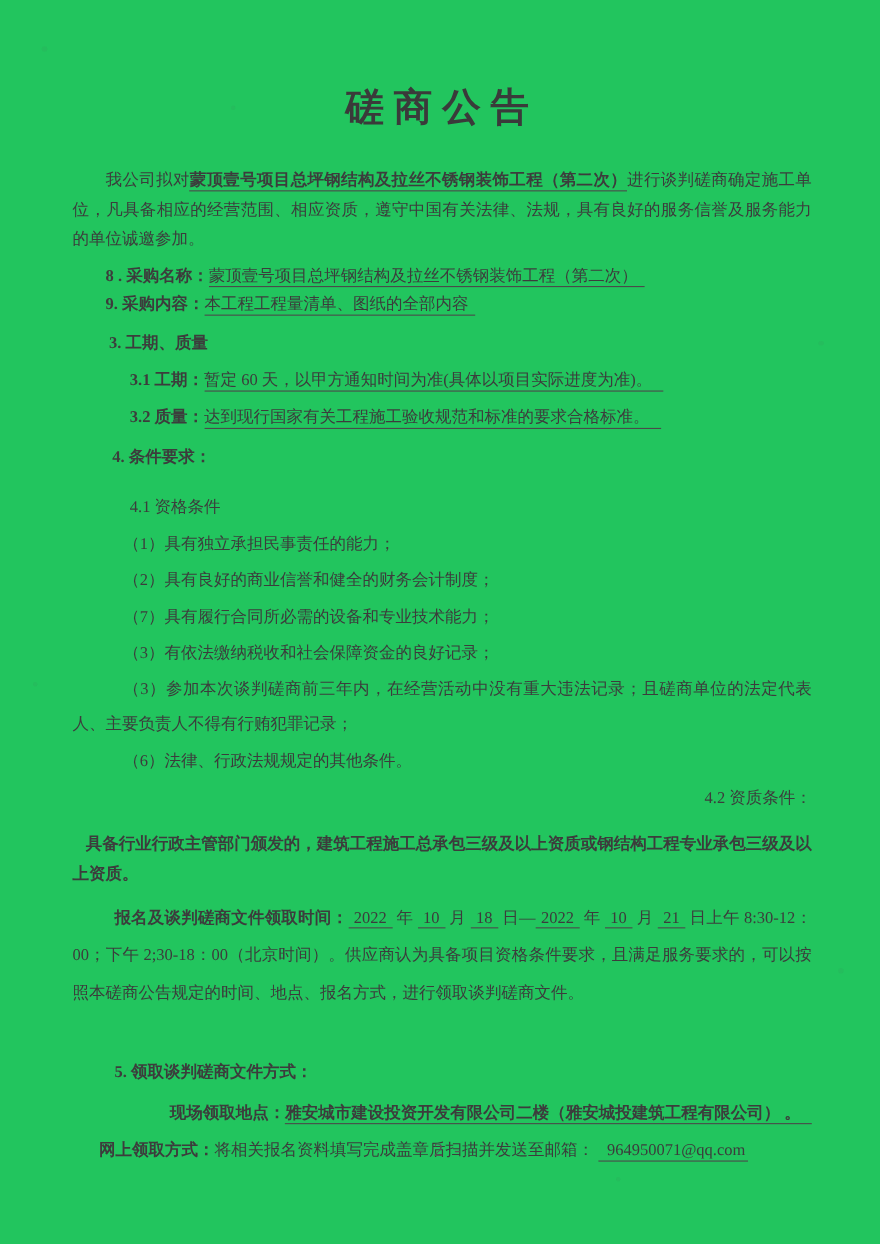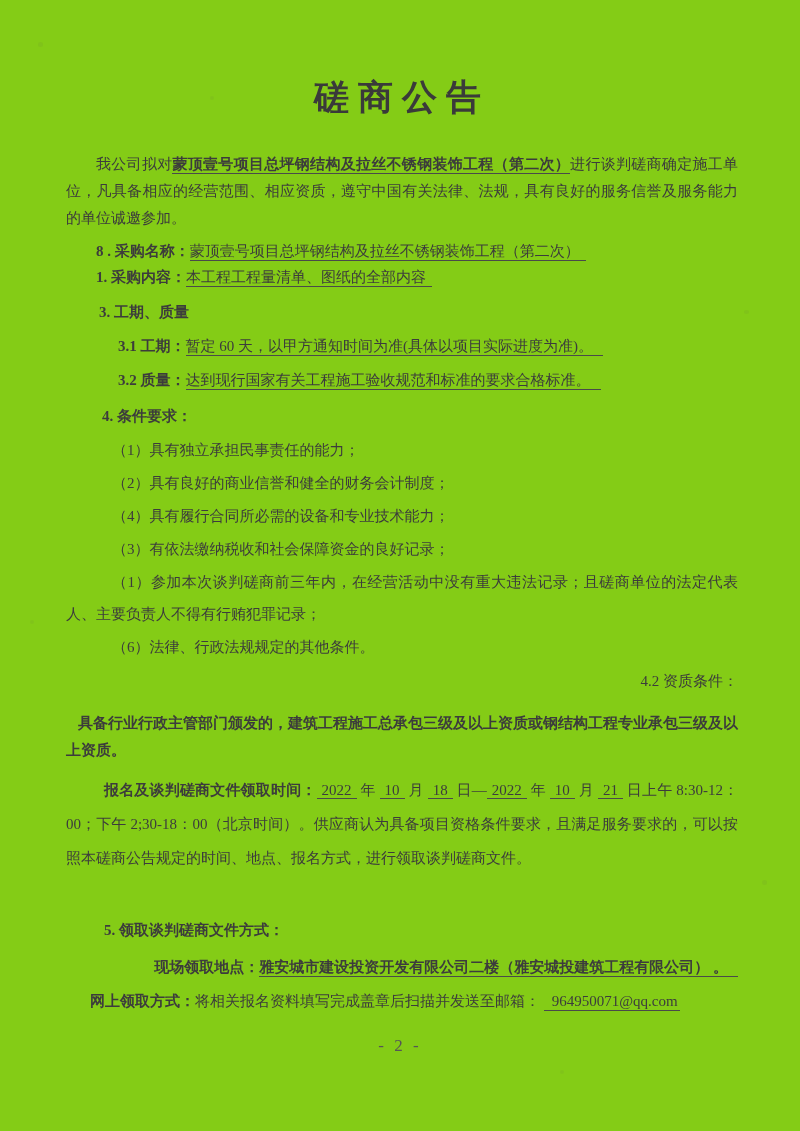--- a/index.html
+++ b/index.html
@@ -1,20 +1,20 @@
 <!DOCTYPE html>
 <html lang="zh"><head>
 <meta charset="utf-8">
 <style>
   html,body{margin:0;padding:0;background:#e8e8e8;}
   .page{
     position:relative;
     width:800px;height:1131px;
     margin:0 auto;
-    background:#84cc16;
+    background:#22c55e;
     font-family:"Liberation Serif","DejaVu Serif",serif;
     color:#3c3c3c;
     overflow:hidden;
   }
   .content{
     position:absolute;
     left:66px; right:62px; top:0;
   }
   .doc-title{
     padding-top:74px;
@@ -90,36 +90,37 @@
   <div class="speck" style="left:560px;top:1070px;width:4px;height:4px;"></div>
 
   <div class="content">
 
     <div class="doc-title">磋商公告</div>
 
     <p class="intro fs"><span>我公司拟对</span><span class="b ul">蒙顶壹号项目总坪钢结构及拉丝不锈钢装饰工程（第二次）</span><span>进行谈判磋商确定施工单位，凡具备相应的经营范围、相应资质，遵守中国有关法律、法规，具有良好的服务信誉及服务能力的单位诚邀参加。</span></p>
 
     <p class="row-item fs gap6"><span class="b">8 . 采购名称：</span><span class="ul ext6">蒙顶壹号项目总坪钢结构及拉丝不锈钢装饰工程（第二次）</span></p>
 
-    <p class="row-item fs"><span class="b">1. 采购内容：</span><span class="ul ext6">本工程工程量清单、图纸的全部内容</span></p>
+    <p class="row-item fs"><span class="b">9. 采购内容：</span><span class="ul ext6">本工程工程量清单、图纸的全部内容</span></p>
 
     <p class="h3row fs b">3. 工期、质量</p>
 
     <p class="subrow fs"><span class="b">3.1 工期：</span><span class="ul ext10">暂定 60 天，以甲方通知时间为准(具体以项目实际进度为准)。</span></p>
 
     <p class="subrow fs"><span class="b">3.2 质量：</span><span class="ul ext10">达到现行国家有关工程施工验收规范和标准的要求合格标准。</span></p>
 
     <p class="h4row fs b">4. 条件要求：</p>
 
+    <p class="i41row fs">4.1 资格条件</p>
 
     <p class="qual qual-first fs">（1）具有独立承担民事责任的能力；</p>
     <p class="qual fs">（2）具有良好的商业信誉和健全的财务会计制度；</p>
-    <p class="qual fs">（4）具有履行合同所必需的设备和专业技术能力；</p>
+    <p class="qual fs">（7）具有履行合同所必需的设备和专业技术能力；</p>
     <p class="qual fs">（3）有依法缴纳税收和社会保障资金的良好记录；</p>
-    <p class="qual fs">（1）参加本次谈判磋商前三年内，在经营活动中没有重大违法记录；且磋商单位的法定代表人、主要负责人不得有行贿犯罪记录；</p>
+    <p class="qual fs">（3）参加本次谈判磋商前三年内，在经营活动中没有重大违法记录；且磋商单位的法定代表人、主要负责人不得有行贿犯罪记录；</p>
     <p class="qual fs">（6）法律、行政法规规定的其他条件。</p>
 
     <p class="i42row fs">4.2 资质条件：</p>
 
     <p class="license fs">具备行业行政主管部门颁发的，建筑工程施工总承包三级及以上资质或钢结构工程专业承包三级及以上资质。</p>
 
     <p class="signup fs"><span class="b">报名及谈判磋商文件领取时间：</span><span class="dseg">2022</span> <span>年</span> <span class="dseg">10</span> <span>月</span> <span class="dseg">18</span> <span>日—</span><span class="dseg">2022</span> <span>年</span> <span class="dseg">10</span> <span>月</span> <span class="dseg">21</span> <span>日上午 8:30-12：00；下午 2;30-18：00（北京时间）。供应商认为具备项目资格条件要求，且满足服务要求的，可以按照本磋商公告规定的时间、地点、报名方式，进行领取谈判磋商文件。</span></p>
 
     <p class="h5row fs">5.  领取谈判磋商文件方式：</p>
 

